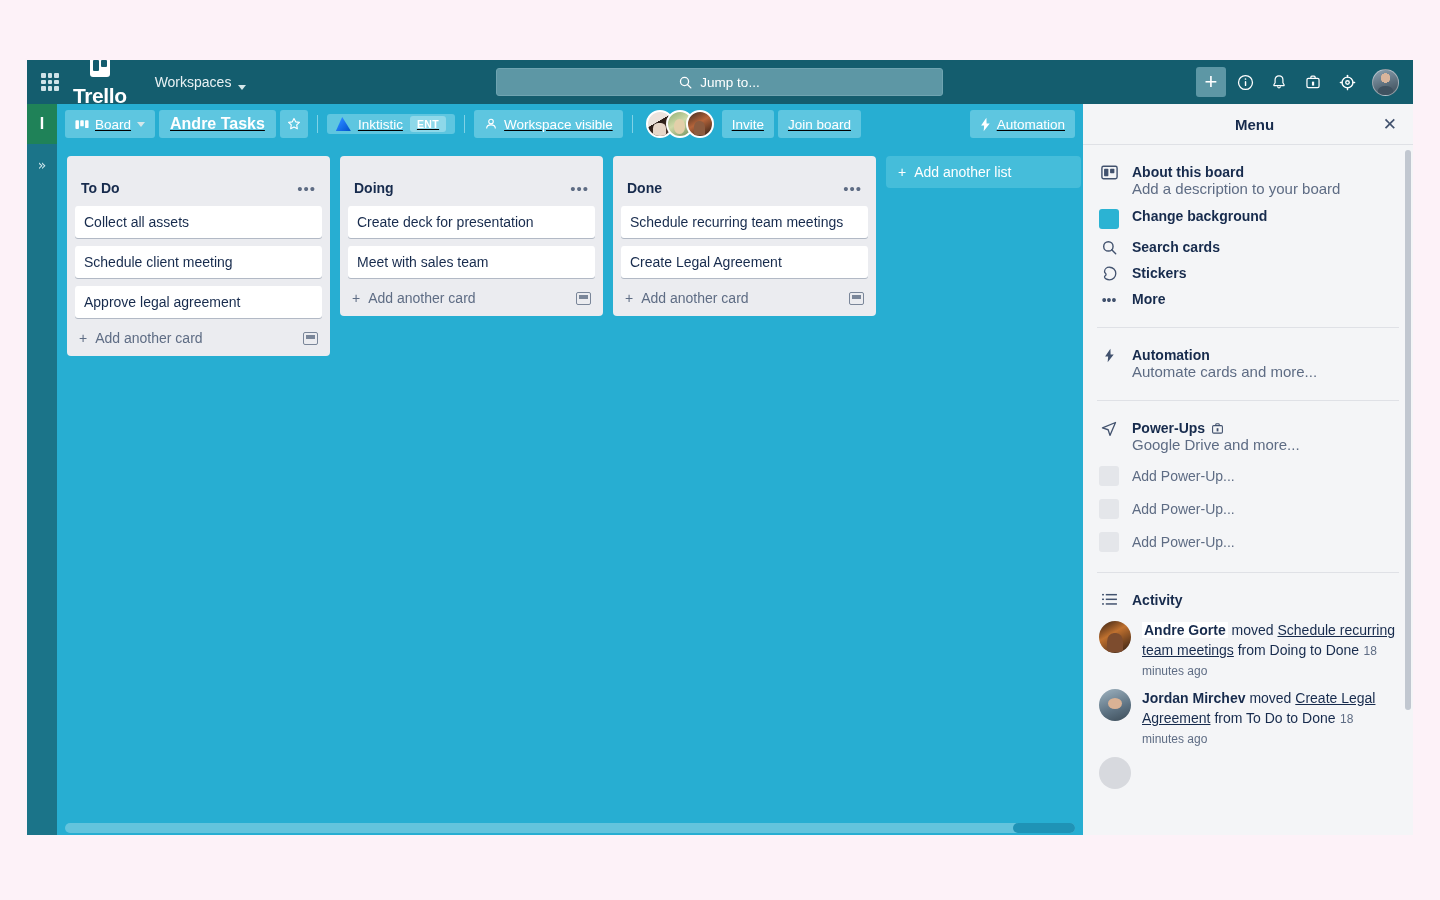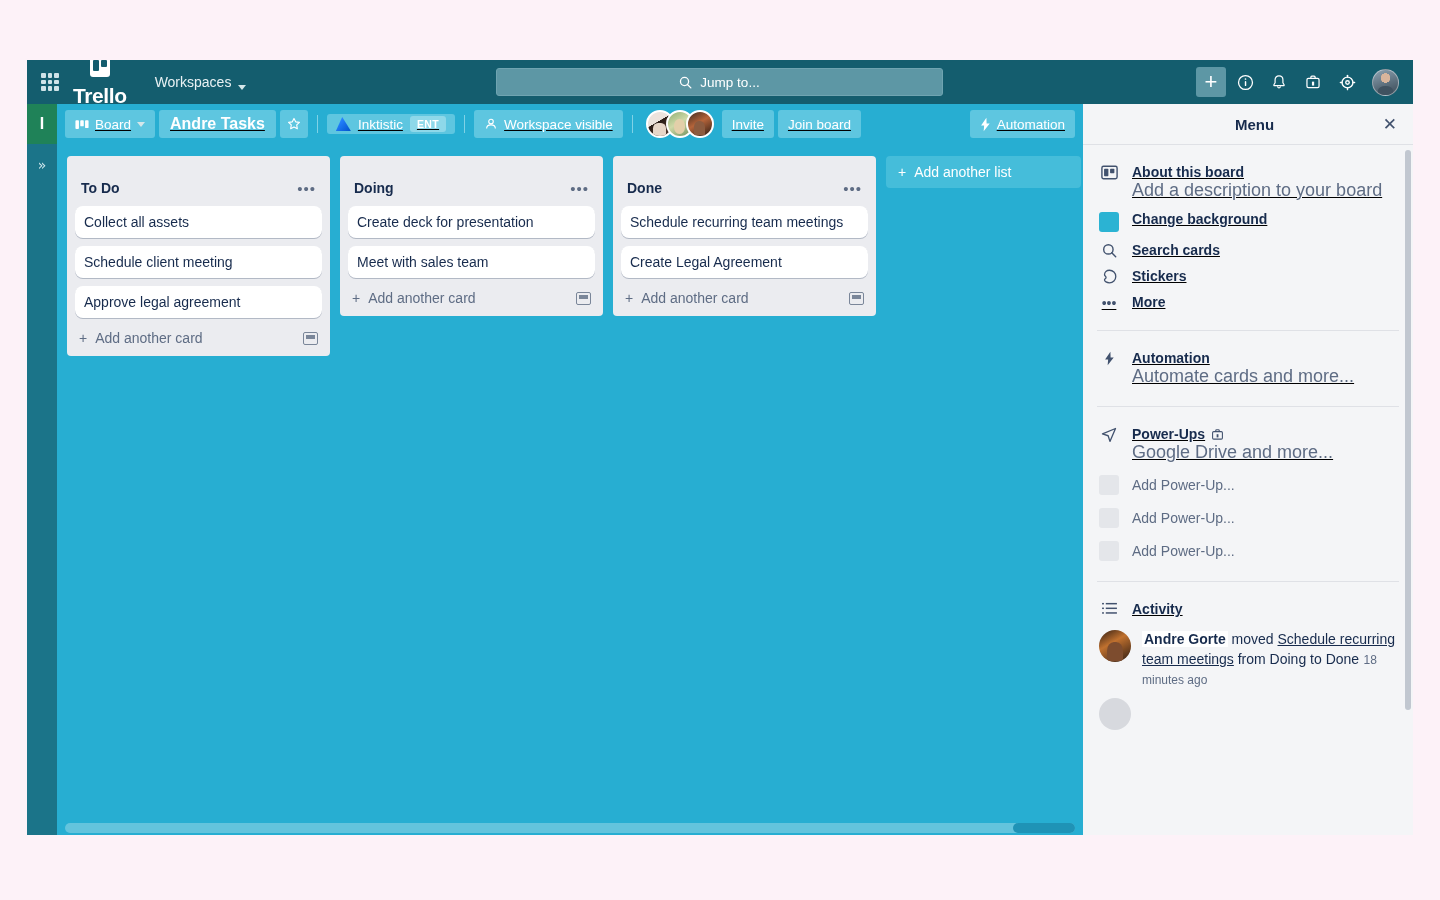--- a/index.html
+++ b/index.html
@@ -168,21 +168,21 @@
     padding:8px 8px 8px 8px; flex:0 0 263px;
   }
   .list-head {
     display:flex;align-items:center;justify-content:space-between;
     padding:4px 6px 10px 6px;
     margin-top:12px;
   }
   .list-title { font-size:14px;font-weight:bold;color:#172b4d; }
   .list-dots { color:#5e6c84;font-size:15px;letter-spacing:1px;cursor:pointer;line-height:1; }
   .card {
-    background:#fff;border-radius:8px;padding:8px 9px;margin-bottom:8px;
+    background:#fff;border-radius:3px;padding:8px 9px;margin-bottom:8px;
     font-size:14px;color:#172b4d;box-shadow:0 1px 0 rgba(9,30,66,.25);
     cursor:pointer;
   }
   .list-foot {
     display:flex;align-items:center;justify-content:space-between;
     padding:4px 4px 2px 4px;color:#5e6c84;font-size:14px;cursor:pointer;
   }
   .lf-left { display:flex;align-items:center;gap:8px; }
   .tmpl-icon {
     width:15px;height:13px;border:1.6px solid #7a8699;border-radius:2px;
@@ -212,28 +212,28 @@
   .menu-title { font-size:15px;font-weight:bold;color:#172b4d;margin-left:13px; }
   .menu-close {
     position:absolute;right:16px;top:50%;transform:translateY(-50%);
     color:#42526e;font-size:17px;cursor:pointer;line-height:1;
     font-family:"DejaVu Sans",sans-serif;
   }
   .menu-body { flex:1;overflow:hidden;padding:0 14px 0 14px; }
   .menu-hr { height:1px;background:#dfe1e6;margin:0 0 0 0; }
   .msec { padding:14px 0; }
   .mrow {
-    display:flex;gap:13px;align-items:flex-start;padding:5px 2px;cursor:pointer;text-decoration:underline;
+    display:flex;gap:13px;align-items:flex-start;padding:5px 2px;cursor:pointer;
   }
   .mico {
     width:20px;flex:0 0 20px;display:flex;align-items:center;justify-content:center;
     color:#42526e;font-size:14px;margin-top:1px;
   }
   .mtitle { font-size:14px;font-weight:bold;color:#172b4d;display:flex;align-items:center;gap:6px; }
-  .msub { font-size:18px;color:#5e6c84;margin-top:9px;text-align:center; }
+  .msub { font-size:15px;color:#5e6c84;margin-top:9px;text-align:center; }
   .swatch { width:20px;height:20px;border-radius:3px;background:#2bb3d3; }
   .pu-sq { width:20px;height:20px;border-radius:3px;background:#e4e6ea; }
   .mrow-pu { display:flex;gap:13px;align-items:center;padding:6px 2px;cursor:pointer; }
   .pu-label { font-size:14px;color:#5e6c84; }
   .act-row { display:flex;gap:11px;padding:8px 2px 2px 2px; }
   .act-av { width:32px;height:32px;border-radius:50%;flex:0 0 32px;overflow:hidden;position:relative; }
   .act-av-a { background:linear-gradient(150deg,#2b1a12 0%, #c0712f 40%, #2b1a12 100%); }
   .act-av-a::after{content:"";position:absolute;left:26%;top:36%;width:48%;height:60%;background:#7d4c2e;border-radius:45% 45% 0 0;}
   .act-av-b { background:linear-gradient(160deg,#9fb3c0 0%, #5d7282 60%, #3c4c58 100%); }
   .act-av-b::after{content:"";position:absolute;left:28%;top:28%;width:44%;height:34%;background:#d9b295;border-radius:50%;}
@@ -575,20 +575,27 @@
           </div>
 
           <div class="act-row">
             <span class="act-av act-av-a"></span>
             <span>
               <span class="act-text"><span class="act-name-hl">Andre Gorte</span> <span>moved</span> <u>Schedule recurring team meetings</u> <span>from Doing to Done</span></span>
               <span class="act-time">18 minutes ago</span>
             </span>
           </div>
 
+          <div class="act-row">
+            <span class="act-av act-av-b"></span>
+            <span>
+              <span class="act-text"><b>Jordan Mirchev</b> <span>moved</span> <u>Create Legal Agreement</u> <span>from To Do to Done</span></span>
+              <span class="act-time">18 minutes ago</span>
+            </span>
+          </div>
 
           <div class="act-row">
             <span class="act-av act-av-partial"></span>
           </div>
         </div>
 
       </div>
       <div class="menu-scroll"></div>
     </div>
 

